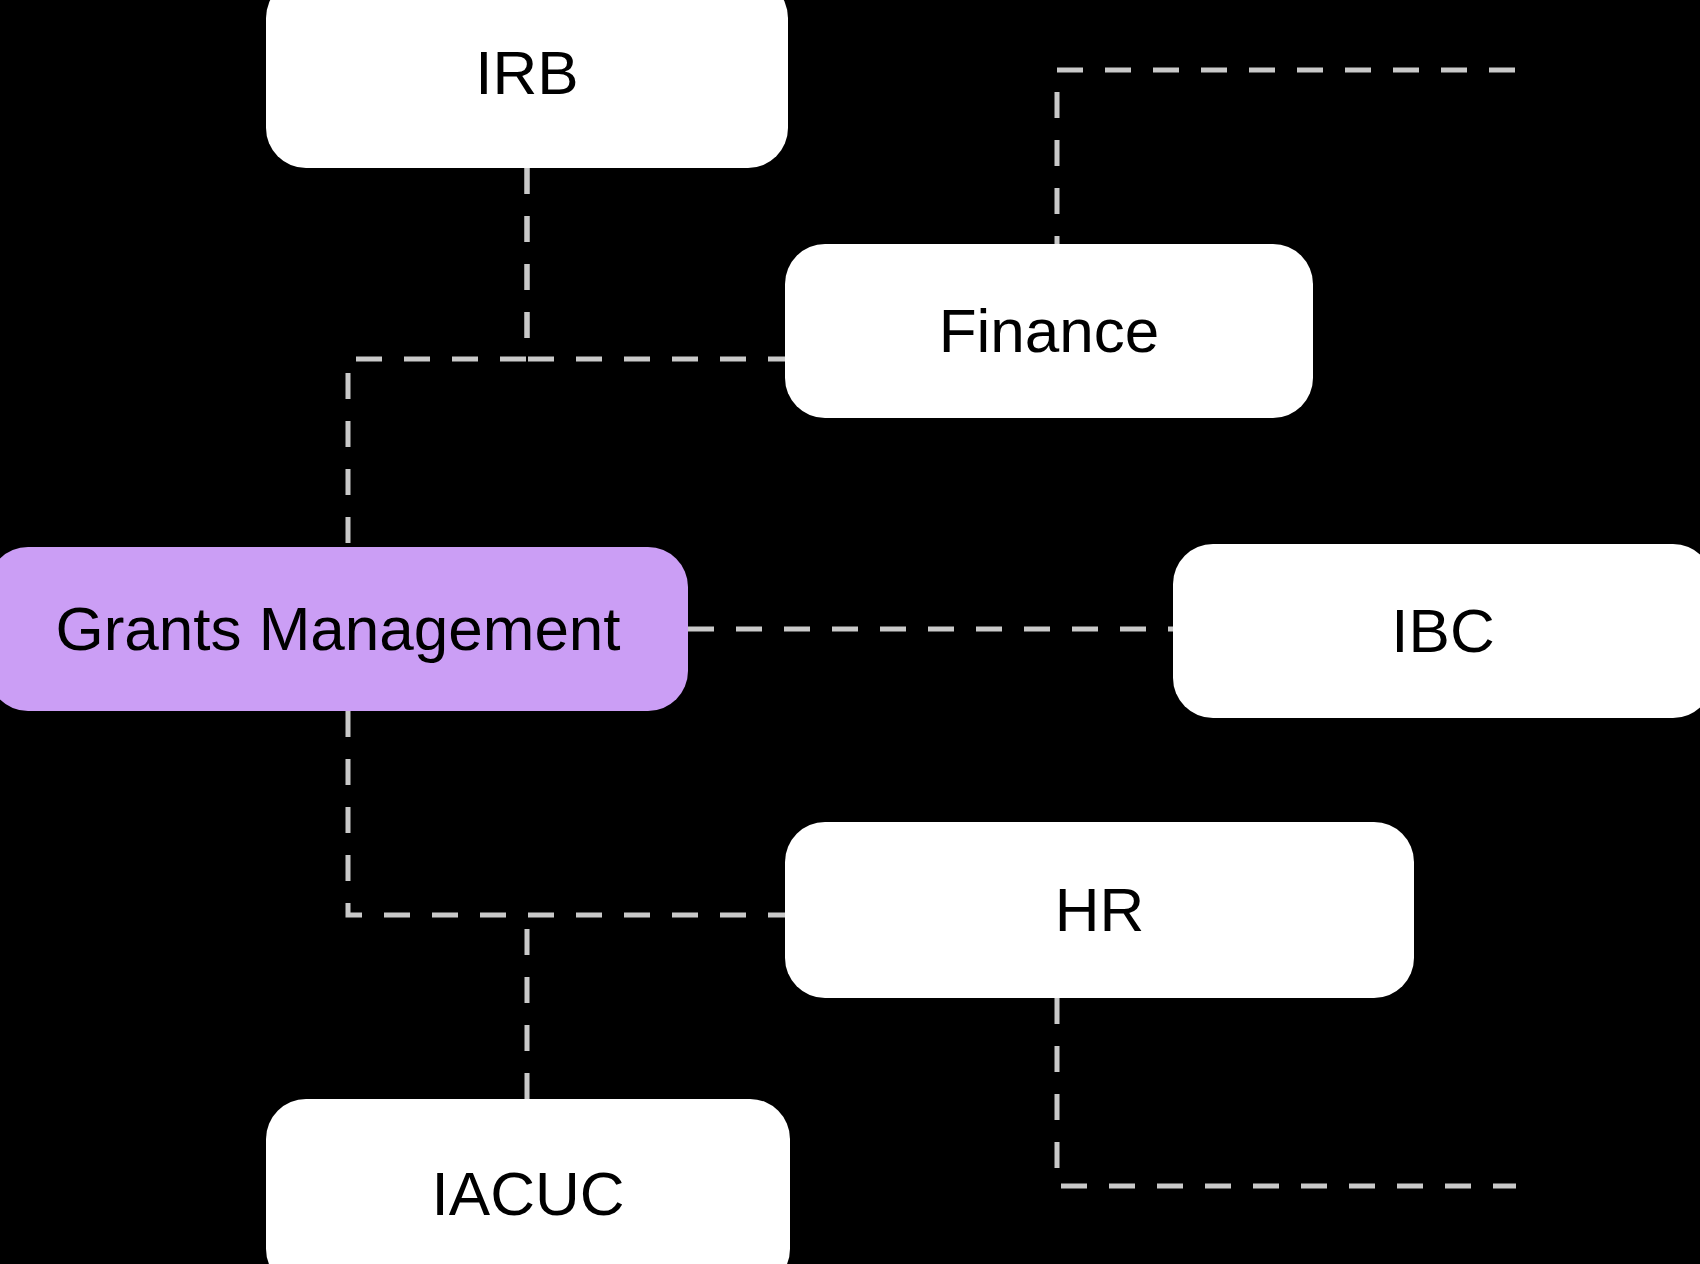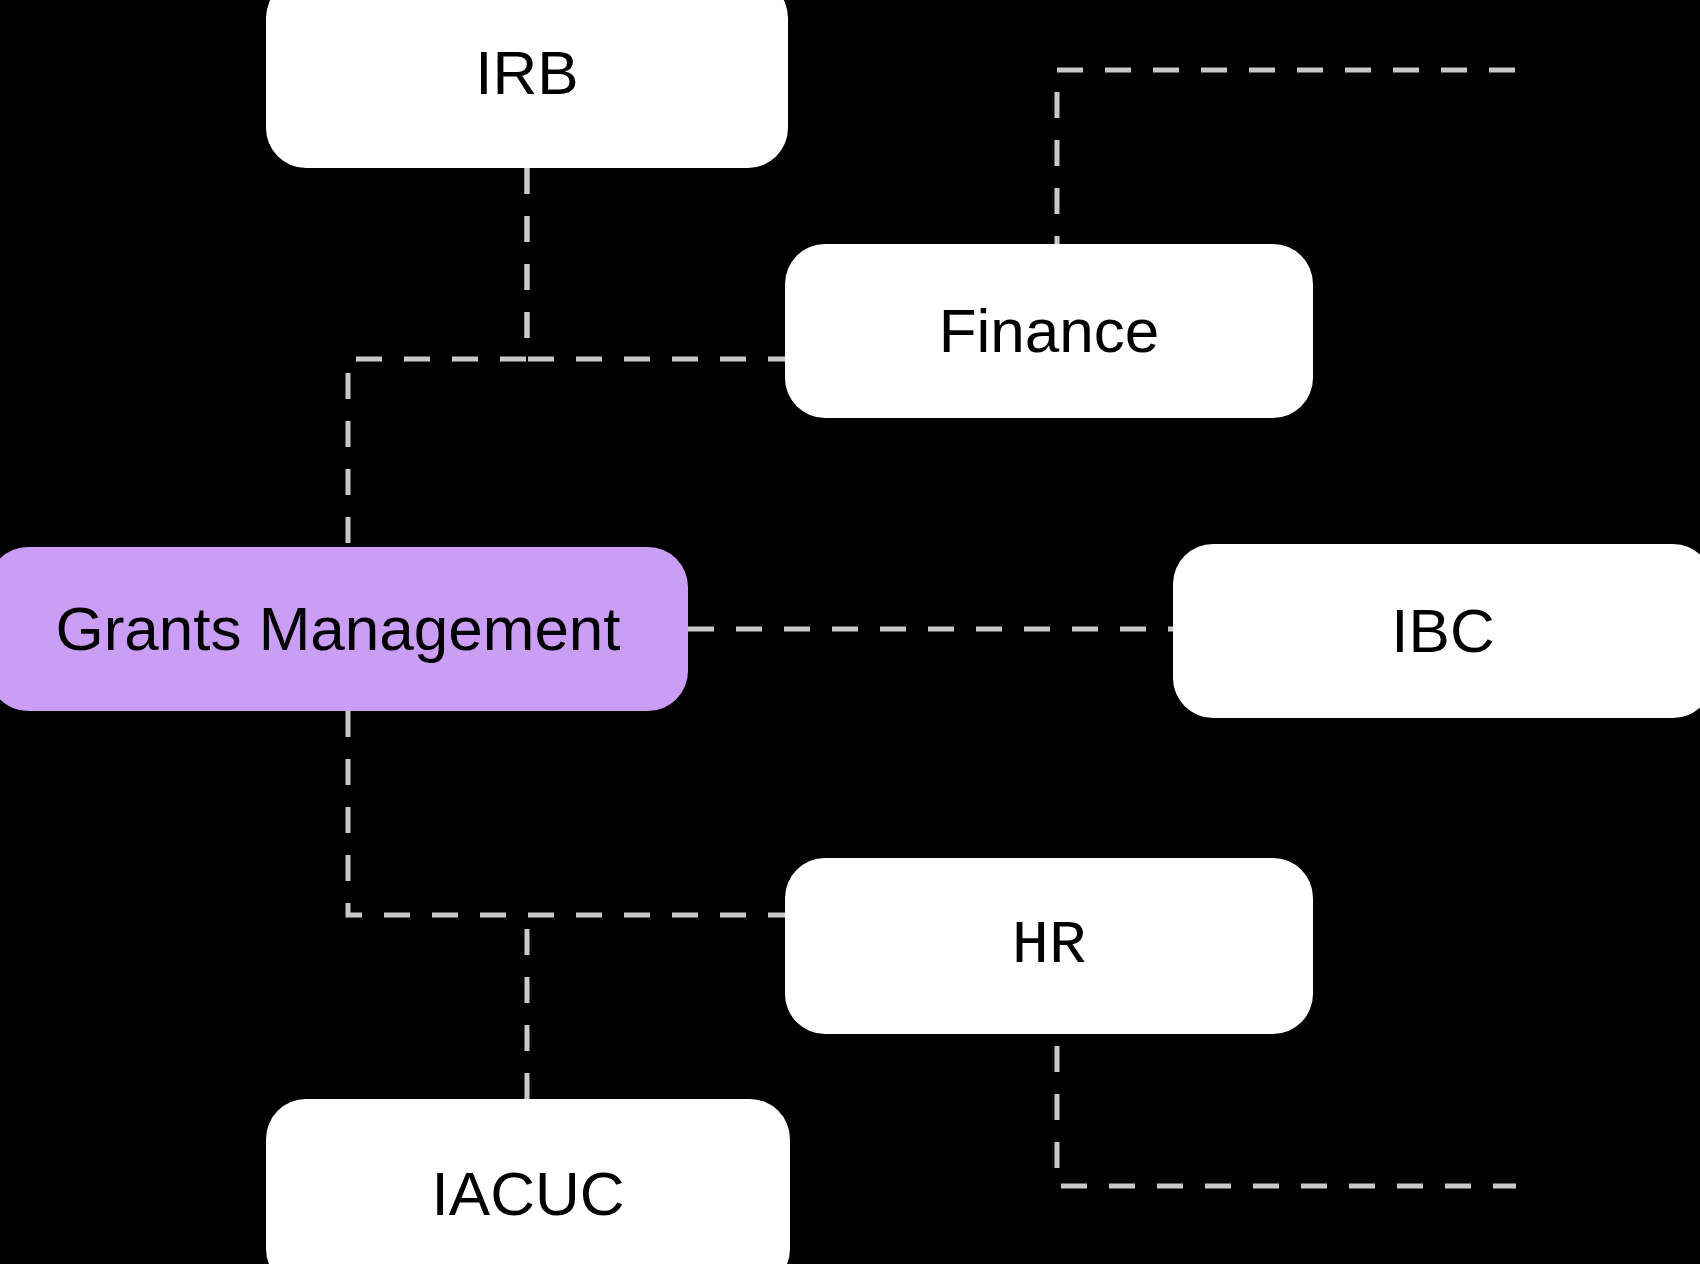--- a/index.html
+++ b/index.html
@@ -74,21 +74,21 @@
       </div>
       <div class="node" style="left: 785px; top: 244px; width: 528px; height: 174px; background: rgb(255, 255, 255); color: rgb(0, 0, 0);">
         <span class="node-label">Finance</span>
       </div>
       <div class="node highlight" style="left: -12px; top: 547px; width: 700px; height: 164px; background: rgb(203, 158, 245); color: rgb(0, 0, 0);">
         <span class="node-label">Grants Management</span>
       </div>
       <div class="node" style="left: 1173px; top: 544px; width: 540px; height: 174px; background: rgb(255, 255, 255); color: rgb(0, 0, 0);">
         <span class="node-label">IBC</span>
       </div>
-      <div class="node" style="left: 785px; top: 858px; width: 528px; height: 176px; background: rgb(255, 255, 255); color: rgb(0, 0, 0); font-family: Liberation Mono, monospace;">
+      <div class="node" style="left: 785px; top: 822px; width: 629px; height: 176px; background: rgb(255, 255, 255); color: rgb(0, 0, 0);">
         <span class="node-label">HR</span>
       </div>
       <div class="node" style="left: 266px; top: 1099px; width: 524px; height: 190px; background: rgb(255, 255, 255); color: rgb(0, 0, 0);">
         <span class="node-label">IACUC</span>
       </div>
     </div>
 
 </div>
 
 </body></html>

